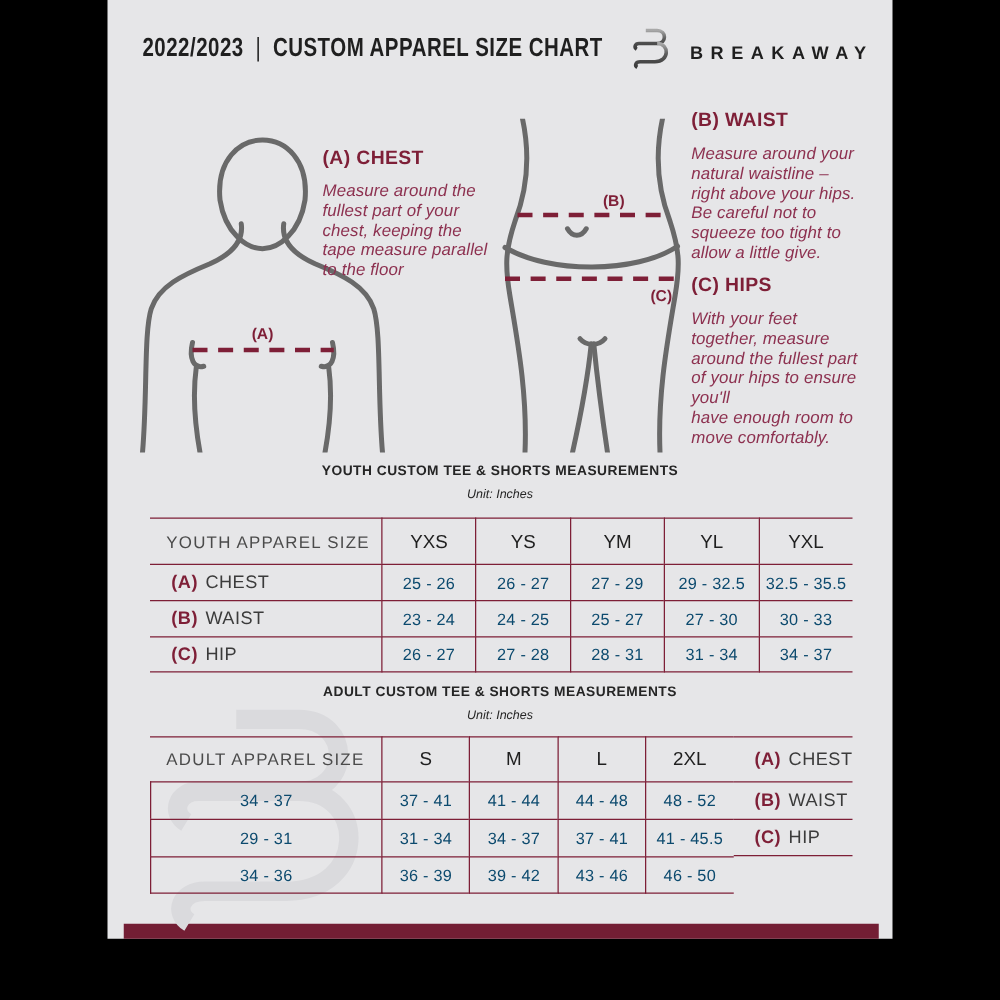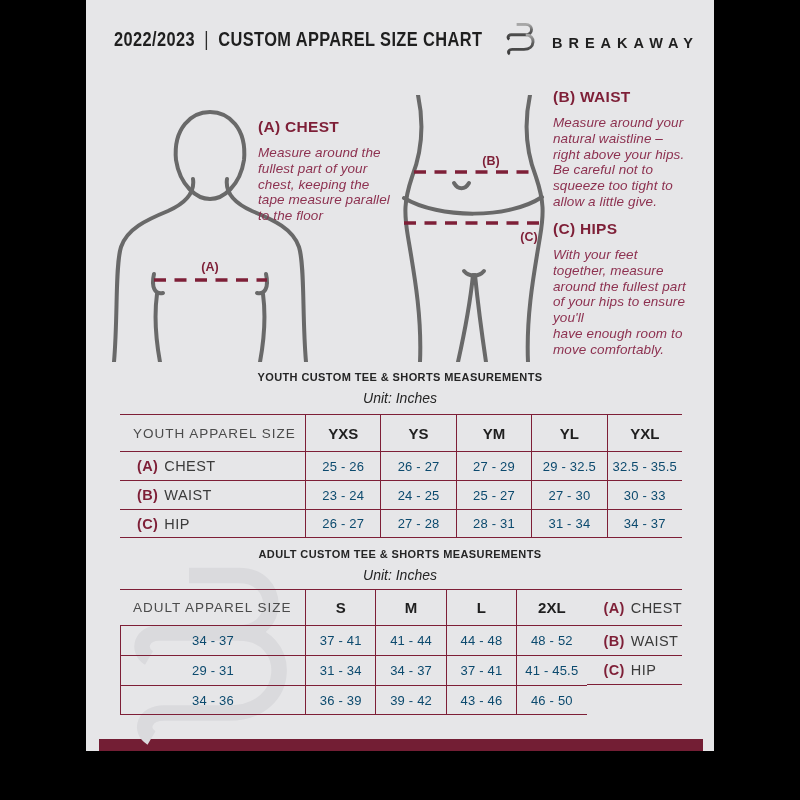--- a/index.html
+++ b/index.html
@@ -37,34 +37,34 @@
   .fig-left{left:24px;top:80px;}
   .fig-right{left:308px;top:95px;}
   .fig path{fill:none;stroke:var(--figure);stroke-width:4;stroke-linecap:round;}
   .fig path.dash{stroke:var(--accent);stroke-width:3.6;stroke-dasharray:12 8.5;stroke-linecap:butt;}
   .fig text{font-family:"Liberation Sans",sans-serif;font-size:12.5px;font-weight:700;fill:var(--accent);}
 
   
   .sec-title{position:absolute;left:0;width:100%;text-align:center;
     font-size:11px;font-weight:700;color:#252525;letter-spacing:.4px;}
   .sec-unit{position:absolute;left:0;width:100%;text-align:center;
-    font-size:14px;font-style:italic;color:#252525;}
+    font-size:10px;font-style:italic;color:#252525;}
 
   
   .sizetable{position:absolute;left:34px;width:562px;display:grid;
     grid-template-columns:185px repeat(5,1fr);z-index:2;}
   .t-youth{top:414px;grid-template-rows:37px 29px 29px 29px;}
   .t-adult{top:589px;grid-template-rows:36px 30px 30px 30px;}
   .cell{display:flex;align-items:center;justify-content:center;
     border-top:1.7px solid var(--accent);}
   .cell.vl{border-left:1.6px solid var(--accent);}
   .cell.bb{border-bottom:1.8px solid var(--accent);}
   .th-label{justify-content:flex-start;padding-left:13px;
     font-size:13.5px;color:#4b4b4b;letter-spacing:1px;}
-  .th-size{font-size:15px;font-weight:700;color:var(--ink);}
+  .th-size{font-size:15px;font-weight:400;color:var(--ink);}
   .td-label{justify-content:flex-start;padding-left:17px;font-size:14.5px;color:#3b3b3b;letter-spacing:.4px;}
   .td-label .pre{color:var(--accent);font-weight:700;margin-right:6px;}
   .td-val{font-size:13px;color:#0c4a6e;letter-spacing:.2px;}
 
   
   .watermark{position:absolute;left:28px;top:548px;z-index:1;}
   .watermark path{fill:none;stroke:var(--wm);stroke-width:3.1;}
   .footer-bar{position:absolute;left:13px;top:739px;width:604px;height:51px;background:var(--bar);}
   .logo-b path{fill:none;stroke:url(#lgrad);stroke-width:3.2;}
 </style>

